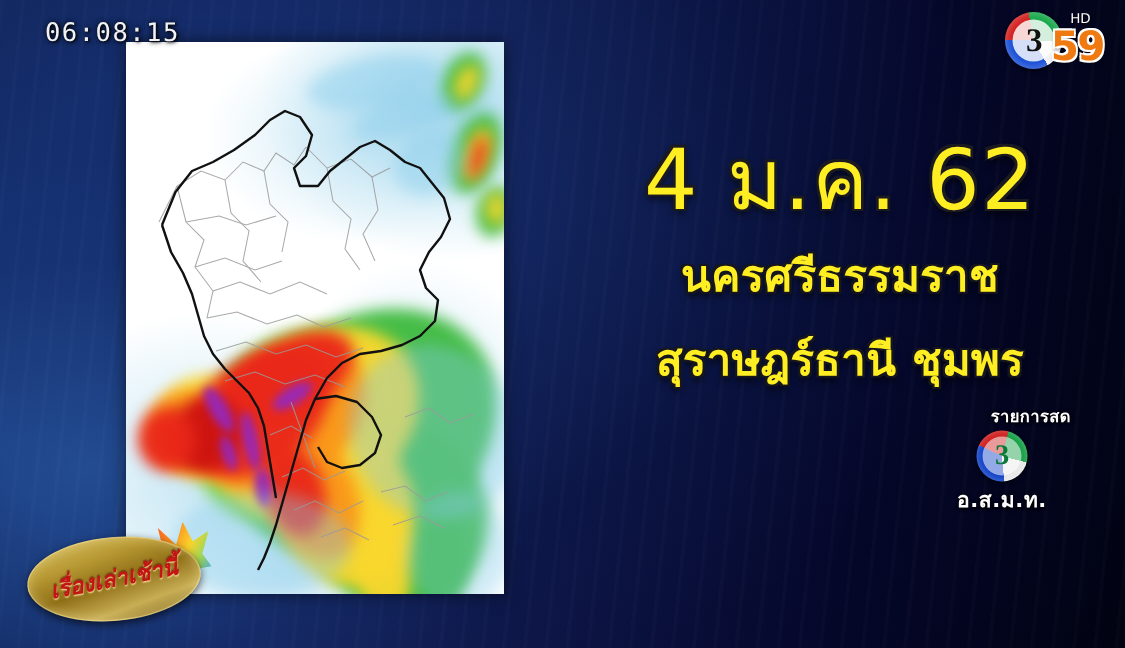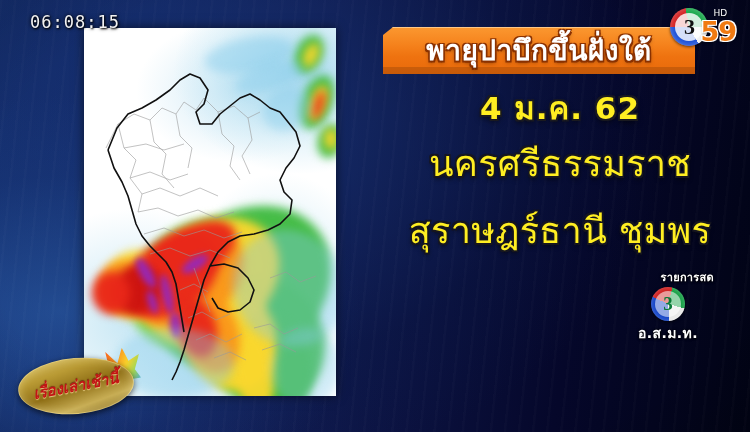--- a/index.html
+++ b/index.html
@@ -70,25 +70,25 @@
   .ball span{position:absolute;inset:0;display:flex;align-items:center;justify-content:center;
      font-size:22px;font-weight:bold;color:#111;z-index:3;font-family:"Liberation Serif",serif;}
   #hd33{position:relative;margin-left:-8px;margin-top:1px;line-height:1;}
   #hd{font-size:9px;font-weight:normal;color:#fff;letter-spacing:0;margin-left:13px;
      text-shadow:1px 1px 1px rgba(0,0,0,.6);}
   #n33{font-size:27px;font-weight:bold;color:#f07a12;letter-spacing:-1px;
      text-shadow:-1.2px -1.2px 0 #fff,1.2px -1.2px 0 #fff,-1.2px 1.2px 0 #fff,1.2px 1.2px 0 #fff,0 2px 3px rgba(0,0,0,.5);}
 
   
   #rcol{position:absolute;left:375px;top:92px;width:370px;z-index:28;text-align:center;}
-  #dateline{font-size:31px;font-weight:bold;color:#ffee22;letter-spacing:1px;line-height:1.05;
+  #dateline{font-size:56px;font-weight:normal;color:#ffee22;letter-spacing:1px;line-height:1.05;
      text-shadow:-1.8px -1.8px 0 #1a1a20,1.8px -1.8px 0 #1a1a20,-1.8px 1.8px 0 #1a1a20,1.8px 1.8px 0 #1a1a20,0 3px 6px rgba(0,0,0,.75);}
   #sub{margin-top:12px;font-size:19px;color:#ffffff;font-weight:bold;
      text-shadow:-1px -1px 0 #11131f,1px -1px 0 #11131f,-1px 1px 0 #11131f,1px 1px 0 #11131f,0 2px 4px rgba(0,0,0,.7);}
-  .prov{margin-top:10px;font-size:36px;font-weight:normal;color:#ffee22;letter-spacing:.3px;
+  .prov{margin-top:10px;font-size:29px;font-weight:bold;color:#ffee22;letter-spacing:.3px;
      text-shadow:-1.6px -1.6px 0 #16161f,1.6px -1.6px 0 #16161f,-1.6px 1.6px 0 #16161f,1.6px 1.6px 0 #16161f,0 3px 5px rgba(0,0,0,.75);}
   #prov2{}
 
   
   #live{position:absolute;right:36px;top:268px;z-index:34;text-align:center;width:92px;}
   #livetxt{font-size:11px;font-weight:bold;color:#ffffff;letter-spacing:.3px;
      text-shadow:0 1px 2px #000,0 0 3px #000;text-align:right;}
   #liveball{margin:1px auto 0;position:relative;width:34px;height:34px;border-radius:50%;
      background:conic-gradient(from 215deg,#1344c8 0deg,#1344c8 80deg,#cf1f1f 80deg,#cf1f1f 160deg,#16a046 160deg,#16a046 250deg,#e8e8e8 250deg,#e8e8e8 320deg,#1344c8 320deg);
      box-shadow:0 1px 3px rgba(0,0,0,.7), inset 0 0 5px rgba(255,255,255,.3);}
@@ -203,23 +203,20 @@
                    L96 334 L92 344 L88 352"></path>
           <path d="M24 122 L30 140 L38 154 L44 168 L48 182 L52 196 L58 208 L66 218 L74 226
                    L82 234 L88 244 L92 256 L94 268 L96 280 L98 292 L100 304"></path>
           <path d="M126 238 L140 236 L154 240 L164 250 L170 262 L166 274 L156 282 L144 284
                    L134 280 L128 270"></path>
         </g>
       </svg>
     </div>
   </div>
 
-  <div id="banner">
-    <div id="bannertxt">พายุปาบึกขึ้นฝั่งใต้</div>
-  </div>
 
   <div id="chlogo">
     <div class="ball">
       <span>3</span>
     </div>
     <div id="hd33">
       <div id="hd">HD</div>
       <div id="n33">59</div>
     </div>
   </div>

